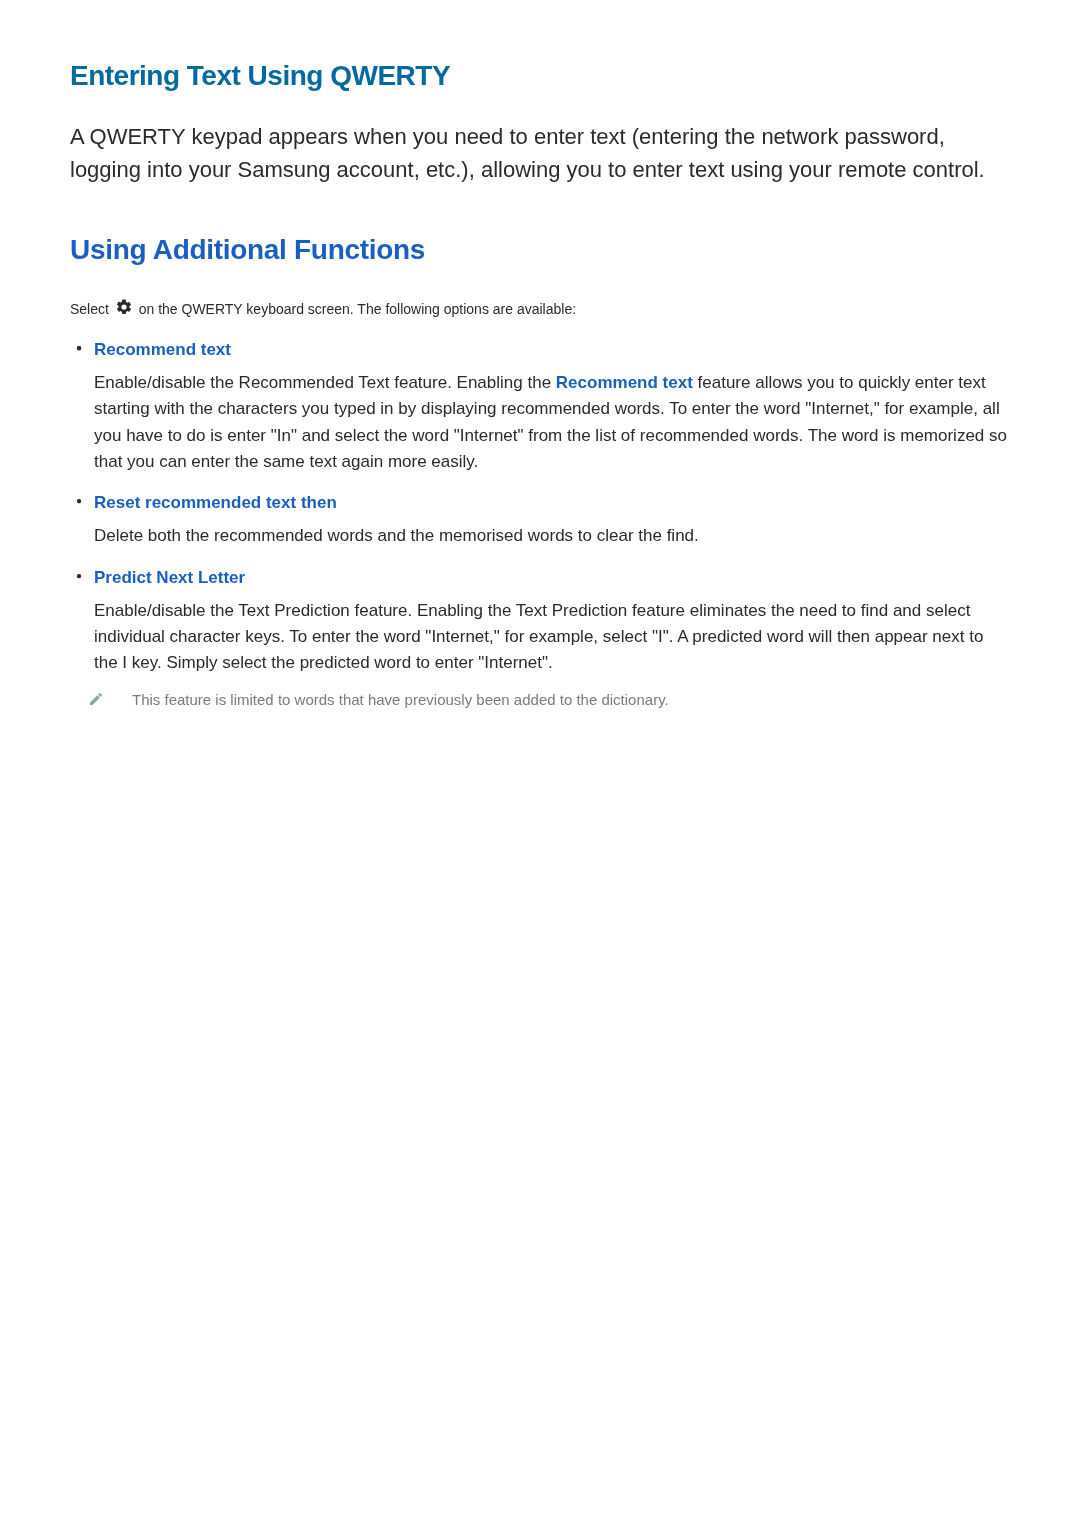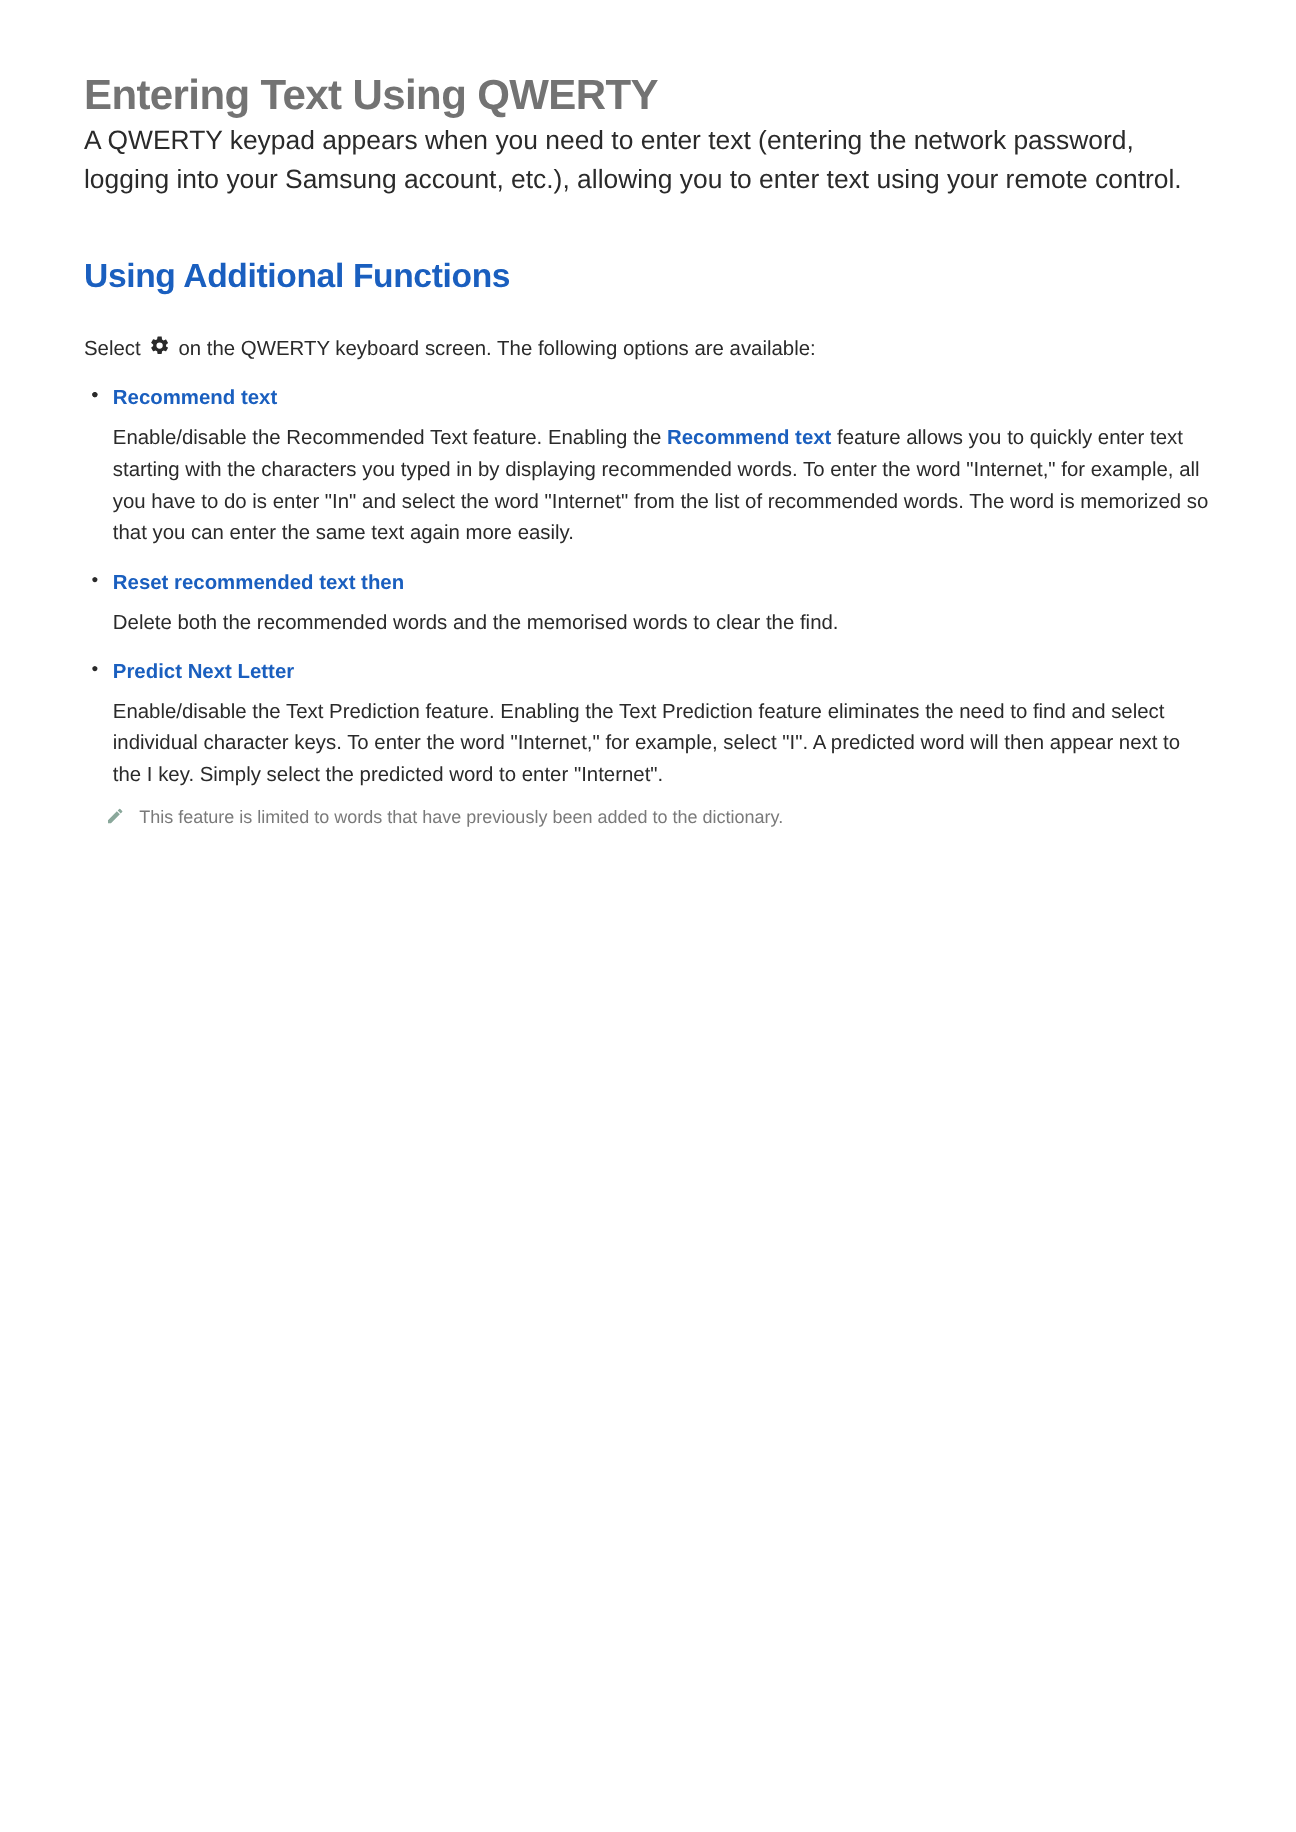--- a/index.html
+++ b/index.html
@@ -9,41 +9,42 @@
     }
     body {
       font-family: Arial, Helvetica, sans-serif;
       background: #ffffff;
       color: #333333;
       width: 1080px;
       height: 1527px;
       padding: 60px 70px;
     }
     .h1 {
-      color: #737373;
-      font-size: 35px;
+      color: #0369a1;
+      font-size: 28px;
       font-weight: bold;
+      margin-bottom: 28px;
       letter-spacing: -0.5px;
     }
     .intro {
       color: #2a2a2a;
       font-size: 22px;
       line-height: 1.5;
       margin-bottom: 48px;
     }
     .h2 {
       color: #1a5fbf;
       font-size: 28px;
       font-weight: bold;
       margin-bottom: 32px;
       letter-spacing: -0.3px;
     }
     .select-line {
       color: #2a2a2a;
-      font-size: 17px;
+      font-size: 14px;
       line-height: 1.5;
       margin-bottom: 10px;
     }
     .gear-icon {
       display: inline-block;
       vertical-align: middle;
       margin: 0 2px;
     }
     ul {
       list-style: none;
@@ -73,21 +74,21 @@
       line-height: 1.55;
       margin-bottom: 6px;
     }
     .inline-em {
       color: #1a5fbf;
       font-weight: bold;
     }
     .note-row {
       display: flex;
       align-items: center;
-      gap: 12px;
+      gap: 28px;
       margin-top: 12px;
       margin-left: -6px;
     }
     .note-icon {
       flex-shrink: 0;
       margin-top: 1px;
     }
     .note-text {
       color: #7a7a7a;
       font-size: 15px;

